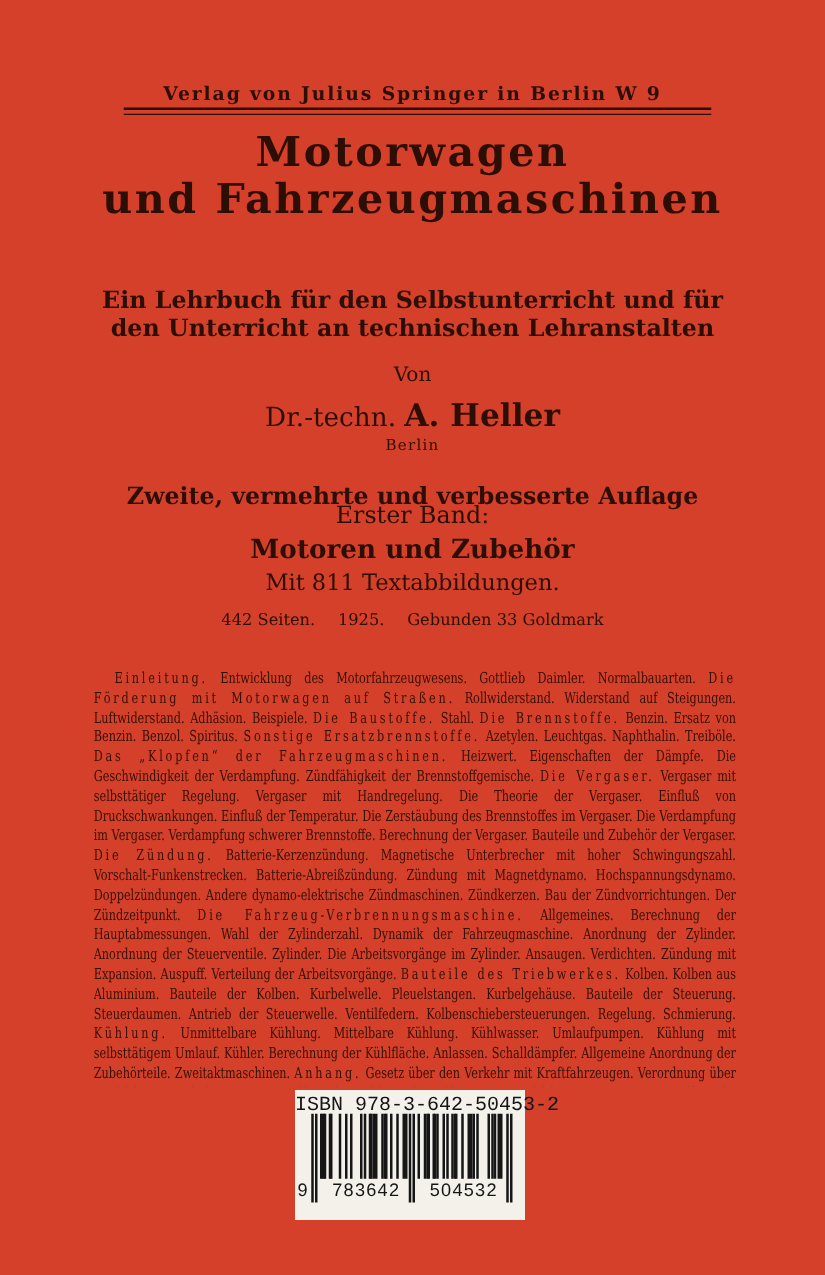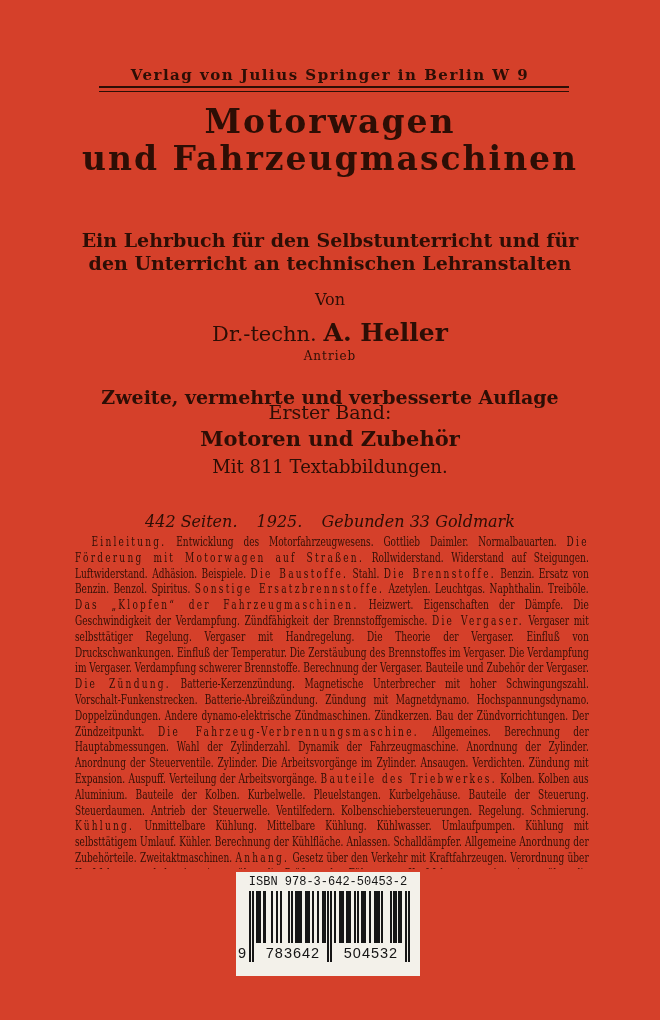--- a/index.html
+++ b/index.html
@@ -44,21 +44,21 @@
     font-weight: bold;
   }
   .von { top: 290px; font-size: 16px; }
   .author { top: 318px; font-size: 21px; }
   .author .name { font-size: 25px; font-weight: bold; }
   .city { top: 349px; font-size: 12px; letter-spacing: 1px; }
   .edition { top: 386px; font-size: 19px; font-weight: bold; }
   .band-label { top: 401px; font-size: 19px; }
   .band-title { top: 426px; font-size: 21px; font-weight: bold; }
   .illustrations { top: 456px; font-size: 18px; }
-  .pubinfo { top: 512px; font-size: 16px; font-style: italic; }
+  .pubinfo { top: 489px; font-size: 13px; }
   .pubinfo span { margin: 0 7px; }
   .toc-heading { top: 512px; font-size: 16px; font-weight: bold; letter-spacing: 2px; }
 
   .toc {
     position: absolute;
     top: 535px;
     left: 75px;
     width: 514px;
     height: 334px;
     overflow: hidden;
@@ -83,21 +83,21 @@
     height: 104px;
     background: #f3f1ea;
   }
   .isbn-line {
     position: absolute;
     top: 3px;
     left: 0;
     width: 100%;
     text-align: center;
     font-family: "Liberation Mono", monospace;
-    font-size: 12px;
+    font-size: 16px;
     color: #151515;
     white-space: nowrap;
   }
   .bars { position: absolute; left: 13px; top: 19px; width: 161px; height: 73px; }
   .bars .bar { position: absolute; top: 0; height: 52px; background: #161616; }
   .bars .bar.tall { height: 71px; }
   .hdigits span {
     position: absolute;
     top: 73px;
     font-family: "Liberation Sans", sans-serif;
@@ -126,21 +126,21 @@
     <div>Ein Lehrbuch für den Selbstunterricht und für</div>
     <div>den Unterricht an technischen Lehranstalten</div>
   </div>
 
   <div class="centered von">Von</div>
 
   <div class="centered author">
     <span>Dr.-techn.</span>
     <span class="name">A. Heller</span>
   </div>
-  <div class="centered city">Antrieb</div>
+  <div class="centered city">Berlin</div>
 
   <div class="centered edition">Zweite, vermehrte und verbesserte Auflage</div>
   <div class="centered band-label">Erster Band:</div>
   <div class="centered band-title">Motoren und Zubehör</div>
   <div class="centered illustrations">Mit 811 Textabbildungen.</div>
 
   <div class="centered pubinfo">
     <span>442 Seiten.</span>
     <span>1925.</span>
     <span>Gebunden 33 Goldmark</span>

